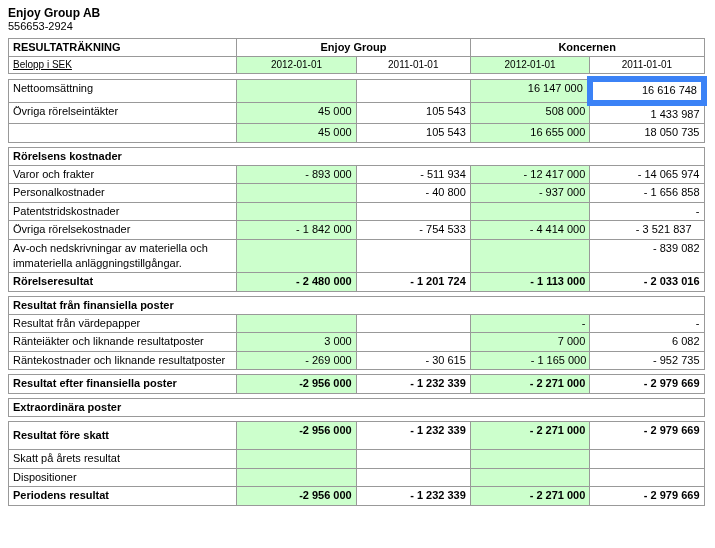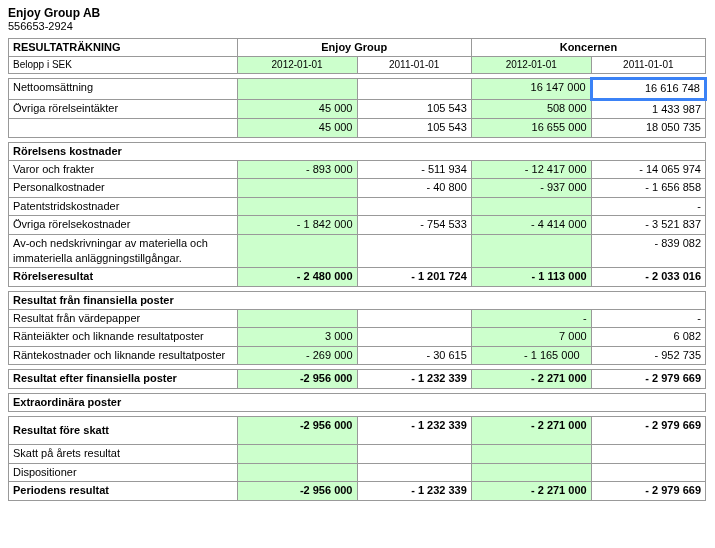--- a/index.html
+++ b/index.html
@@ -48,37 +48,37 @@
       <col style="width:110px">
       <col style="width:105px">
     </colgroup>
     <thead>
       <tr>
         <th style="border:1px solid #999; font-weight:bold; text-align:left; background:#fff;">RESULTATRÄKNING</th>
         <th colspan="2" style="border:1px solid #999; font-weight:bold; text-align:center; background:#fff;">Enjoy Group</th>
         <th colspan="2" style="border:1px solid #999; font-weight:bold; text-align:center; background:#fff;">Koncernen</th>
       </tr>
       <tr>
-        <td style="border:1px solid #999; font-size:10px;">Belopp i SEK</td>
+        <td style="border:1px solid #999; font-size:10px;text-decoration:underline;">Belopp i SEK</td>
         <td style="border:1px solid #999; font-size:10px; text-align:center; background:#ccffcc;">2012-01-01</td>
         <td style="border:1px solid #999; font-size:10px; text-align:center;">2011-01-01</td>
         <td style="border:1px solid #999; font-size:10px; text-align:center; background:#ccffcc;">2012-01-01</td>
         <td style="border:1px solid #999; font-size:10px; text-align:center;">2011-01-01</td>
       </tr>
     </thead>
     <tbody id="table-body">
     <tr>
           <td colspan="5" style="border:none; height:5px; background:#fff;"></td>
         </tr>
         <tr>
     <td style="border:1px solid #999; padding:1px 4px; ">Nettoomsättning</td>
     <td style="border:1px solid #999; text-align:right; padding:1px 4px; background:#ccffcc; "></td>
     <td style="border:1px solid #999; text-align:right; padding:1px 4px; "></td>
     <td style="border:1px solid #999; text-align:right; padding:1px 4px; background:#ccffcc; ">16 147 000</td>
-    <td style="border:3px solid #3b82f6; text-align:right; padding:1px 4px; ">16 616 748</td>
+    <td style="border:6px solid #3b82f6; text-align:right; padding:1px 4px; ">16 616 748</td>
   </tr>
         <tr>
     <td style="border:1px solid #999; padding:1px 4px; ">Övriga rörelseintäkter</td>
     <td style="border:1px solid #999; text-align:right; padding:1px 4px; background:#ccffcc; ">45 000</td>
     <td style="border:1px solid #999; text-align:right; padding:1px 4px; ">105 543</td>
     <td style="border:1px solid #999; text-align:right; padding:1px 4px; background:#ccffcc; ">508 000</td>
     <td style="border:1px solid #999; text-align:right; padding:1px 4px; ">1 433 987</td>
   </tr>
         <tr>
     <td style="border:1px solid #999; padding:1px 4px; "></td>
@@ -112,21 +112,21 @@
     <td style="border:1px solid #999; text-align:right; padding:1px 4px; background:#ccffcc; "></td>
     <td style="border:1px solid #999; text-align:right; padding:1px 4px; "></td>
     <td style="border:1px solid #999; text-align:right; padding:1px 4px; background:#ccffcc; "></td>
     <td style="border:1px solid #999; text-align:right; padding:1px 4px; ">-</td>
   </tr>
         <tr>
     <td style="border:1px solid #999; padding:1px 4px; ">Övriga rörelsekostnader</td>
     <td style="border:1px solid #999; text-align:right; padding:1px 4px; background:#ccffcc; ">- 1 842 000</td>
     <td style="border:1px solid #999; text-align:right; padding:1px 4px; ">- 754 533</td>
     <td style="border:1px solid #999; text-align:right; padding:1px 4px; background:#ccffcc; ">- 4 414 000</td>
-    <td style="border:1px solid #999; text-align:right; padding:1px 4px; ">- 3 521 837</td>
+    <td style="border:1px solid #999; text-align:right; padding:1px 12px; ">- 3 521 837</td>
   </tr>
         <tr>
     <td style="border:1px solid #999; padding:1px 4px; ">Av-och nedskrivningar av materiella och immateriella anläggningstillgångar.</td>
     <td style="border:1px solid #999; text-align:right; padding:1px 4px; background:#ccffcc; "></td>
     <td style="border:1px solid #999; text-align:right; padding:1px 4px; "></td>
     <td style="border:1px solid #999; text-align:right; padding:1px 4px; background:#ccffcc; "></td>
     <td style="border:1px solid #999; text-align:right; padding:1px 4px; ">- 839 082</td>
   </tr>
         <tr>
     <td style="border:1px solid #999; padding:1px 4px; font-weight:bold;">Rörelseresultat</td>
@@ -152,21 +152,21 @@
     <td style="border:1px solid #999; padding:1px 4px; ">Ränteiäkter och liknande resultatposter</td>
     <td style="border:1px solid #999; text-align:right; padding:1px 4px; background:#ccffcc; ">3 000</td>
     <td style="border:1px solid #999; text-align:right; padding:1px 4px; "></td>
     <td style="border:1px solid #999; text-align:right; padding:1px 4px; background:#ccffcc; ">7 000</td>
     <td style="border:1px solid #999; text-align:right; padding:1px 4px; ">6 082</td>
   </tr>
         <tr>
     <td style="border:1px solid #999; padding:1px 4px; ">Räntekostnader och liknande resultatposter</td>
     <td style="border:1px solid #999; text-align:right; padding:1px 4px; background:#ccffcc; ">- 269 000</td>
     <td style="border:1px solid #999; text-align:right; padding:1px 4px; ">- 30 615</td>
-    <td style="border:1px solid #999; text-align:right; padding:1px 11px; background:#ccffcc; ">- 1 165 000</td>
+    <td style="border:1px solid #999; text-align:right; padding:1px 3px; background:#ccffcc; ">- 1 165 000</td>
     <td style="border:1px solid #999; text-align:right; padding:1px 4px; ">- 952 735</td>
   </tr>
         <tr>
           <td colspan="5" style="border:none; height:5px; background:#fff;"></td>
         </tr>
         <tr>
     <td style="border:1px solid #999; padding:1px 4px; font-weight:bold;">Resultat efter finansiella poster</td>
     <td style="border:1px solid #999; text-align:right; padding:1px 4px; background:#ccffcc; font-weight:bold;">-2 956 000</td>
     <td style="border:1px solid #999; text-align:right; padding:1px 4px; font-weight:bold;">- 1 232 339</td>
     <td style="border:1px solid #999; text-align:right; padding:1px 4px; background:#ccffcc; font-weight:bold;">- 2 271 000</td>

